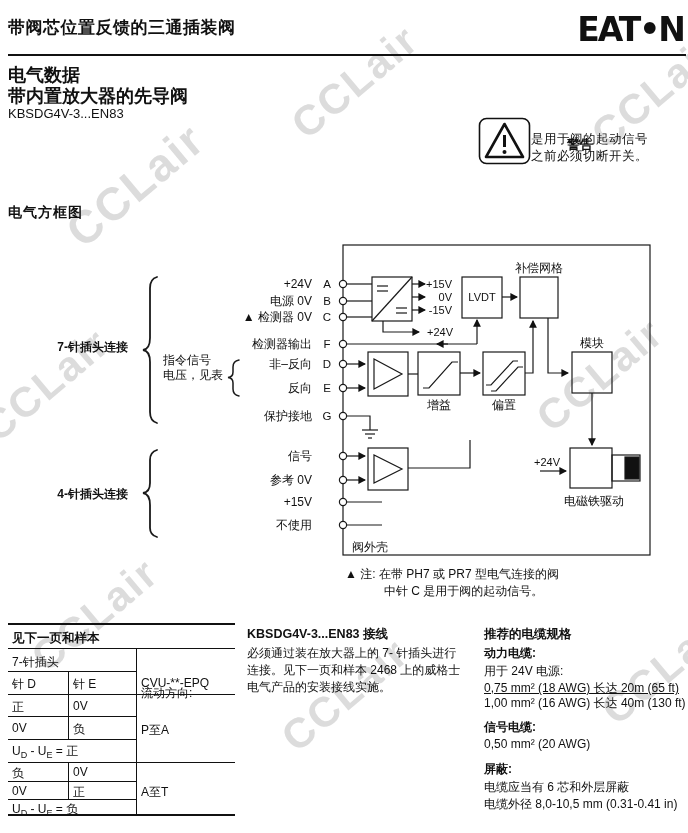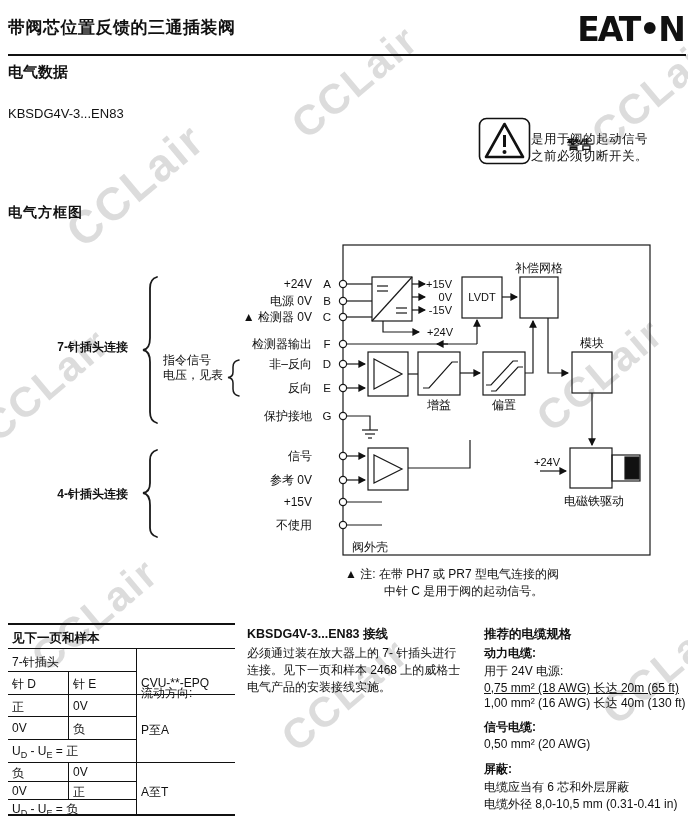--- a/index.html
+++ b/index.html
@@ -5,21 +5,21 @@
   html,body{margin:0;padding:0;background:#fff;}
   .page{position:relative;width:688px;height:833px;background:#fff;overflow:hidden;
         font-family:"Liberation Sans","DejaVu Sans",sans-serif;color:#111;}
   .abs{position:absolute;}
   .wm{position:absolute;font-weight:700;font-size:42px;letter-spacing:2px;
       color:#c7c7c7;opacity:.62;transform:translate(-50%,-50%) rotate(-40deg);
       white-space:nowrap;pointer-events:none;}
   .title{font-size:17px;font-weight:700;letter-spacing:.5px;}
   .logo{font-size:33px;font-weight:900;letter-spacing:-2px;font-family:"DejaVu Sans","Liberation Sans",sans-serif;}
   .hr{position:absolute;background:#111;}
-  .b13{font-size:15px;font-weight:700;}
+  .b13{font-size:18px;font-weight:700;}
   .r13{font-size:13px;}
   .sec{font-size:14px;font-weight:700;letter-spacing:1px;}
   .warn-t{font-size:13px;font-weight:700;}
   .warn-l{font-size:12.5px;letter-spacing:.5px;}
   .cell{position:absolute;font-size:12px;white-space:nowrap;}
   .cellb{position:absolute;font-size:12.5px;font-weight:700;white-space:nowrap;}
   .hline{position:absolute;background:#111;height:1px;}
   .vline{position:absolute;background:#111;width:1px;}
   .col-t{font-size:12.5px;font-weight:700;white-space:nowrap;}
   .col-b{font-size:12px;font-weight:700;white-space:nowrap;}
@@ -43,20 +43,21 @@
   <div class="wm" style="left:600px;top:375px;">CCLair</div>
   <div class="wm" style="left:95px;top:615px;">CCLair</div>
   <div class="wm" style="left:345px;top:695px;">CCLair</div>
   <div class="wm" style="left:665px;top:668px;">CCLair</div>
 
   <div class="abs logo" style="right:4px;top:10px;">EAT•N</div>
   <div class="abs title" style="left:8px;top:16px;">带阀芯位置反馈的三通插装阀</div>
   <div class="hr" style="left:8px;top:54px;width:678px;height:1.5px;"></div>
 
   <div class="abs b13" style="left:8px;top:63px;">电气数据</div>
+  <div class="abs b13" style="left:8px;top:84px;">带内置放大器的先导阀</div>
   <div class="abs r13" style="left:8px;top:106px;">KBSDG4V-3...EN83</div>
 
   <svg class="abs" style="left:478px;top:117px;" width="54" height="50" viewBox="0 0 54 50">
     <rect x="1.5" y="1.5" width="50" height="45" rx="7" fill="none" stroke="#111" stroke-width="1.6"></rect>
     <path d="M26.5 7 L45 40 L8 40 Z" fill="none" stroke="#111" stroke-width="2.6" stroke-linejoin="round"></path>
     <line x1="26.5" y1="18" x2="26.5" y2="30" stroke="#111" stroke-width="3"></line>
     <circle cx="26.5" cy="35" r="2" fill="#111"></circle>
   </svg>
   <div class="abs warn-t" style="left:567px;top:110px;margin-top:26px;">警告</div>
   <div class="abs warn-l" style="left:531px;top:131px;">是用于阀的起动信号</div>

